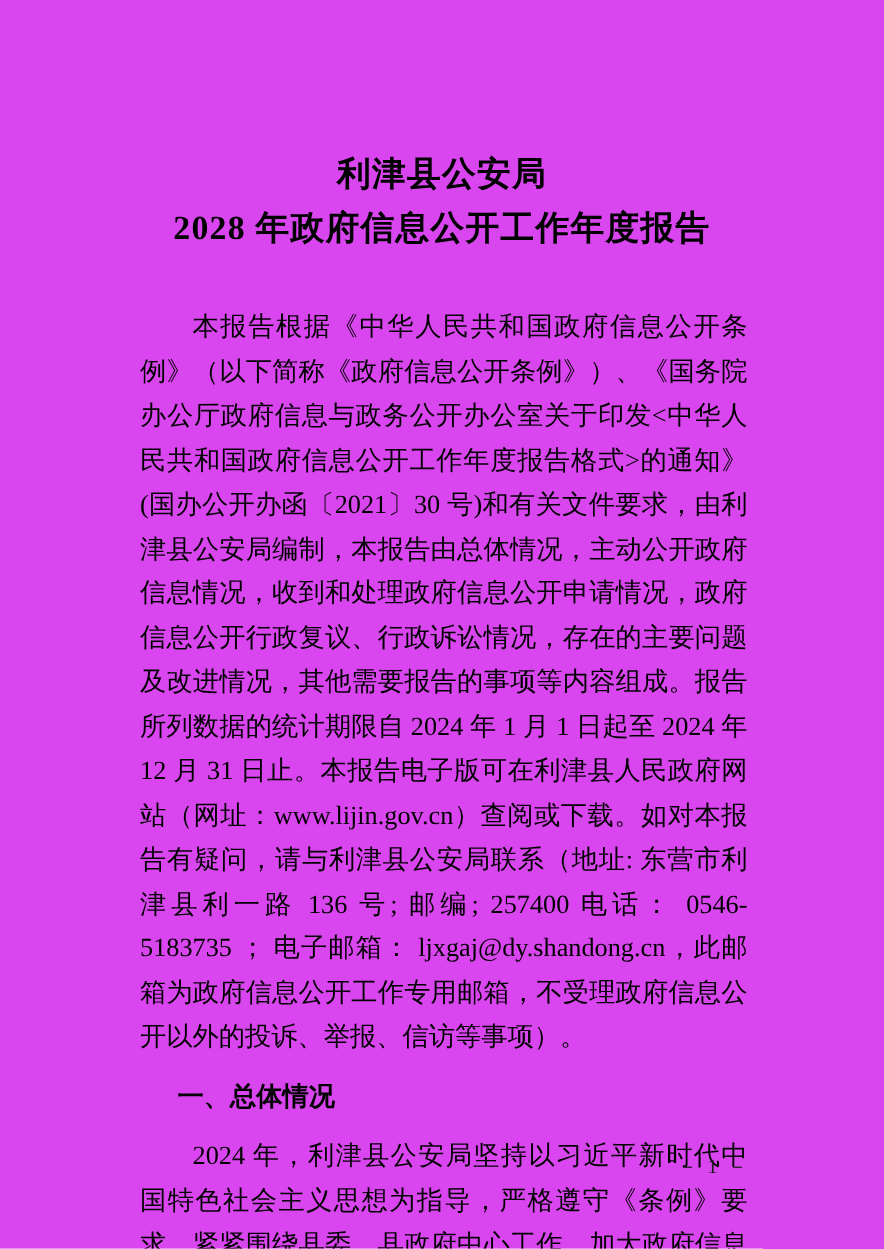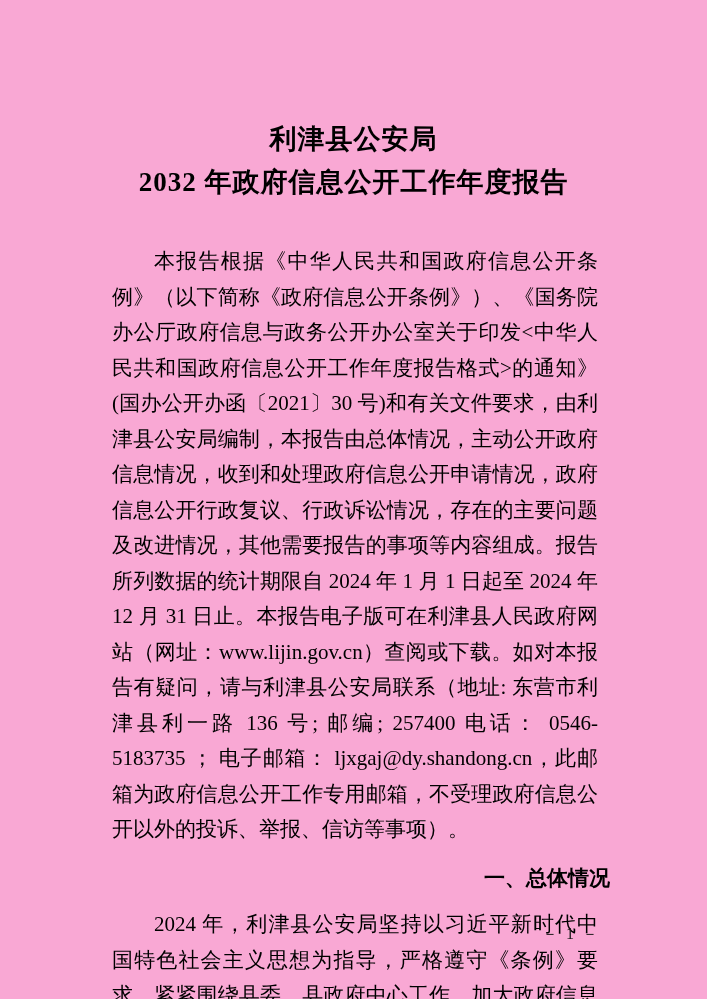--- a/index.html
+++ b/index.html
@@ -4,21 +4,21 @@
 <style>
   html, body {
     margin: 0;
     padding: 0;
     background: #ffffff;
   }
   .page {
     position: relative;
     width: 707px;
     height: 999px;
-    background: #f9a8d4;
+    background: #d946ef;
     color: #000000;
     overflow: hidden;
     font-family: "Liberation Serif", "DejaVu Serif", serif;
   }
   .doc-title {
     position: absolute;
     top: 118px;
     left: 0;
     right: 0;
     text-align: center;
@@ -42,40 +42,40 @@
     text-indent: 2em;
     word-break: break-word;
   }
   .section-heading {
     margin: 0;
     font-family: "Liberation Sans", "DejaVu Sans", sans-serif;
     font-weight: bold;
     font-size: 21px;
     line-height: 35.5px;
     text-indent: 2em;
-    text-align: right;
+    text-align: left;
   }
   .page-footer {
     position: absolute;
     top: 924px;
     right: 107px;
     font-size: 16px;
     line-height: 20px;
     color: #1a1a1a;
     letter-spacing: 2px;
   }
 </style>
 </head>
 <body>
 
 <div class="page">
 
   <div class="doc-title">
     <div>利津县公安局</div>
-    <div>2032 年政府信息公开工作年度报告</div>
+    <div>2028 年政府信息公开工作年度报告</div>
   </div>
 
   <div class="doc-body">
     <p class="para">本报告根据《中华人民共和国政府信息公开条例》（以下简称《政府信息公开条例》）、《国务院办公厅政府信息与政务公开办公室关于印发&lt;中华人民共和国政府信息公开工作年度报告格式&gt;的通知》(国办公开办函〔2021〕30 号)和有关文件要求，由利津县公安局编制，本报告由总体情况，主动公开政府信息情况，收到和处理政府信息公开申请情况，政府信息公开行政复议、行政诉讼情况，存在的主要问题及改进情况，其他需要报告的事项等内容组成。报告所列数据的统计期限自 2024 年 1 月 1 日起至 2024 年 12 月 31 日止。本报告电子版可在利津县人民政府网站（网址：www.lijin.gov.cn）查阅或下载。如对本报告有疑问，请与利津县公安局联系（地址: 东营市利津县利一路 136 号; 邮编; 257400 电话： 0546-5183735 ； 电子邮箱： ljxgaj@dy.shandong.cn，此邮箱为政府信息公开工作专用邮箱，不受理政府信息公开以外的投诉、举报、信访等事项）。</p>
     <h2 class="section-heading">一、总体情况</h2>
     <p class="para">2024 年，利津县公安局坚持以习近平新时代中国特色社会主义思想为指导，严格遵守《条例》要求，紧紧围绕县委、县政府中心工作，加大政府信息公开力度，主动接受群众监</p>
   </div>
 
   <div class="page-footer">－ 1 －</div>
 

